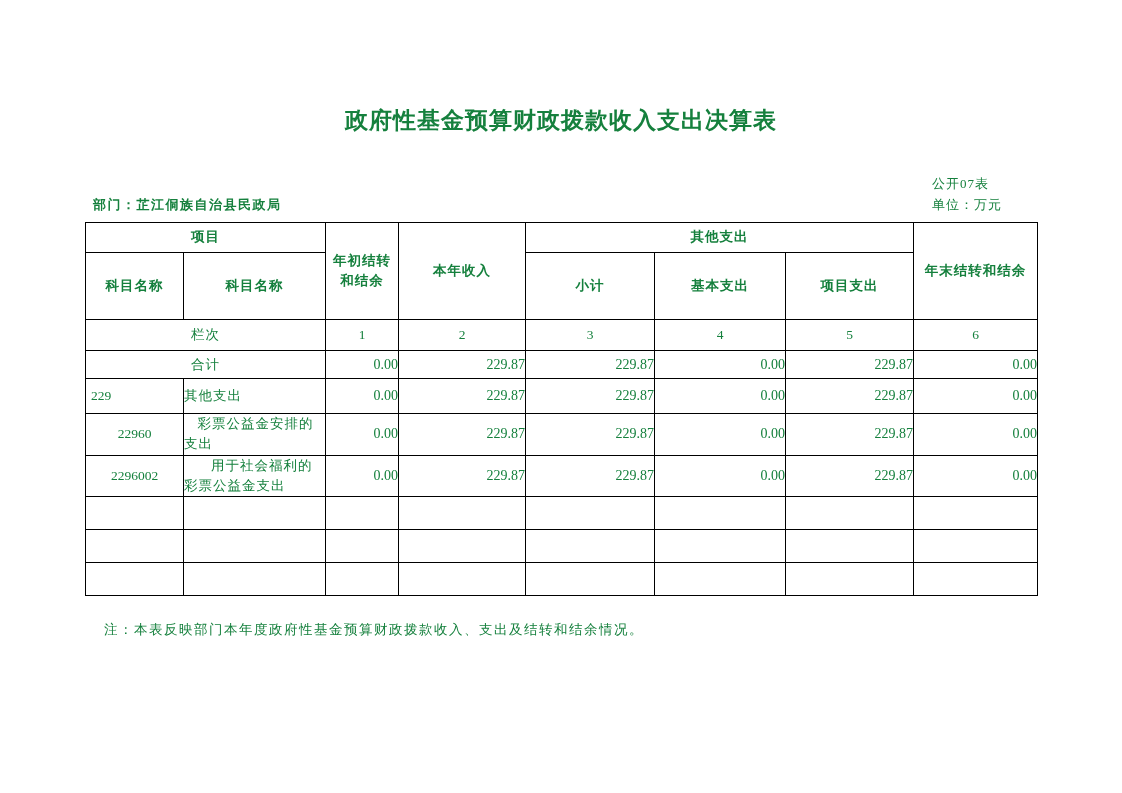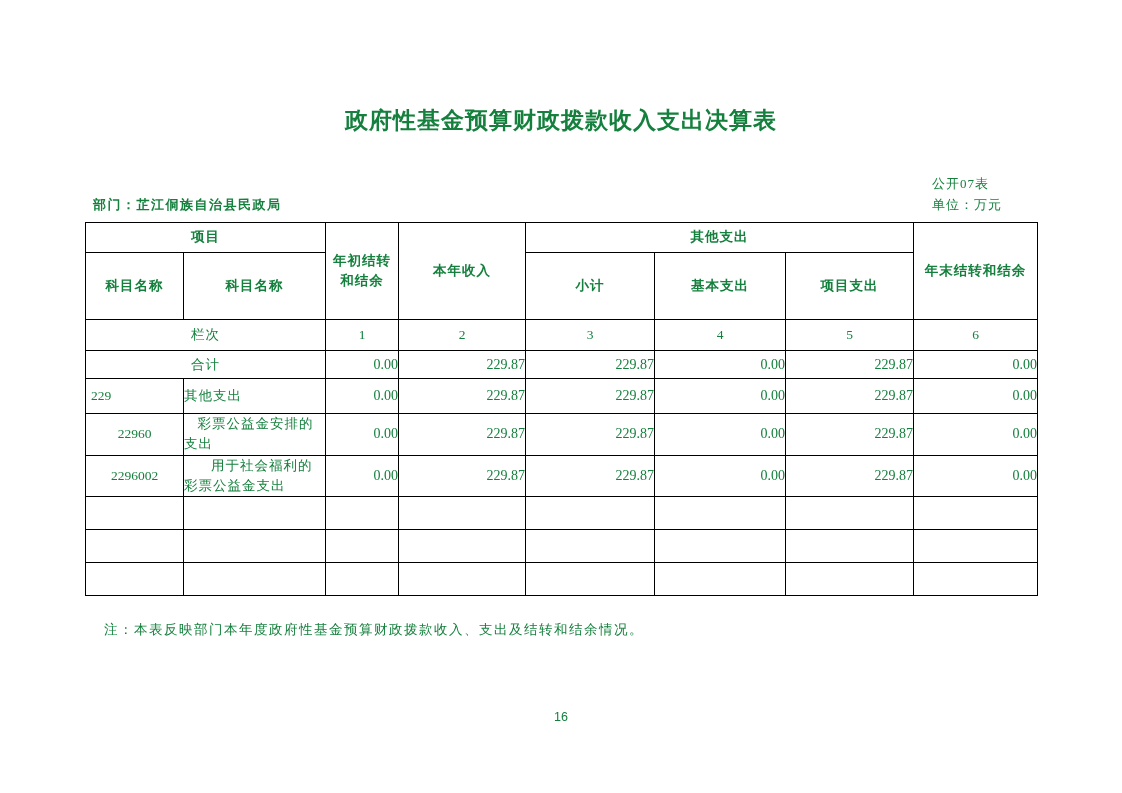--- a/index.html
+++ b/index.html
@@ -251,15 +251,14 @@
         <td></td>
         <td></td>
         <td></td>
         <td></td>
       </tr>
     </tbody>
   </table>
 
   <div class="note-line">注：本表反映部门本年度政府性基金预算财政拨款收入、支出及结转和结余情况。</div>
 
-  <div class="page-number">16</div>
 
 </div>
 
 </body></html>

